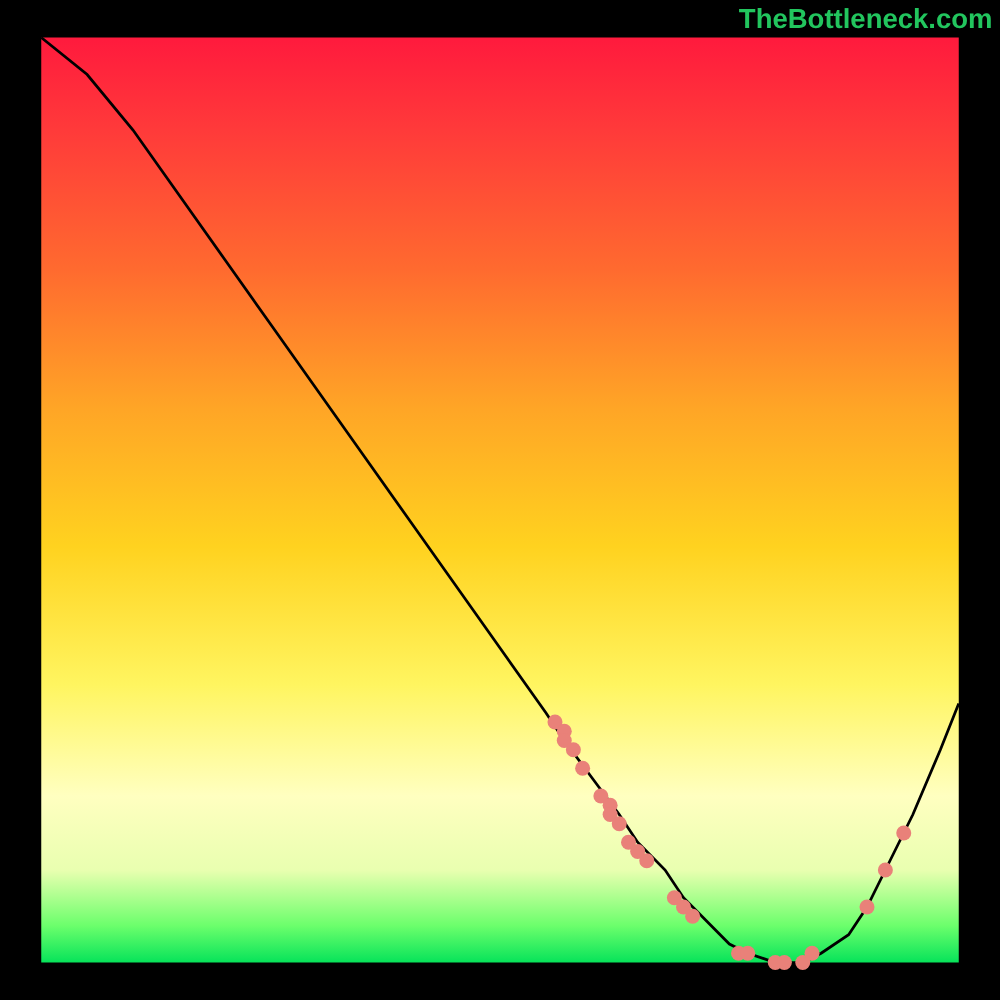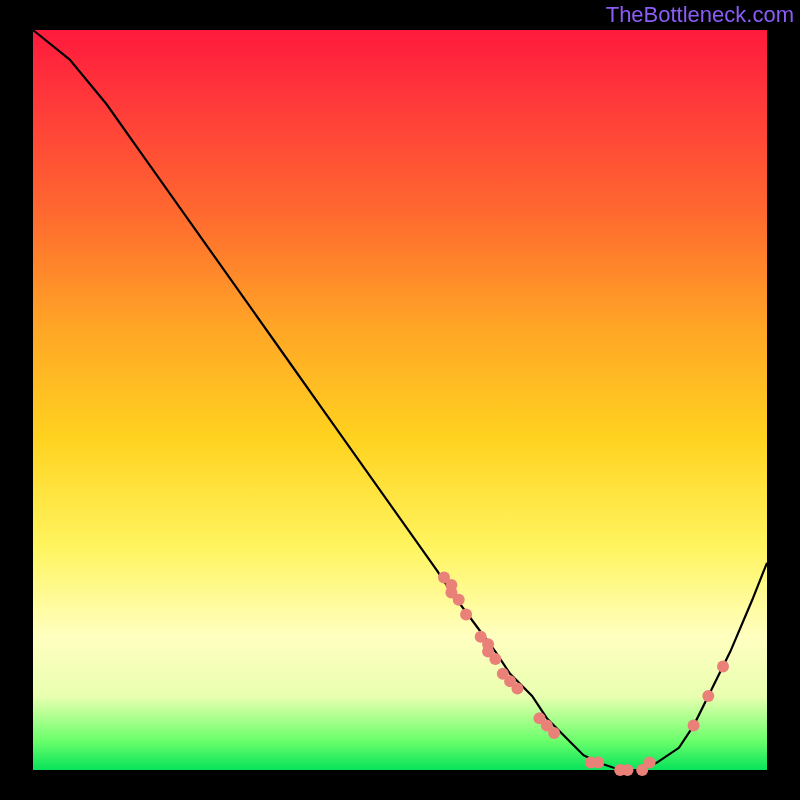--- a/index.html
+++ b/index.html
@@ -13,23 +13,23 @@
   }
   .container {
     position: relative;
     width: 800px;
     height: 800px;
   }
   .watermark {
     position: absolute;
     top: 2px;
     right: 6px;
-    color: #8b5cf6;
+    color: #22c55e;
     font-size: 22px;
-    font-weight: normal;
+    font-weight: bold;
     z-index: 10;
   }
   .plot {
     position: absolute;
     left: 33px;
     top: 30px;
     width: 734px;
     height: 740px;
     
     background: linear-gradient(to bottom,

